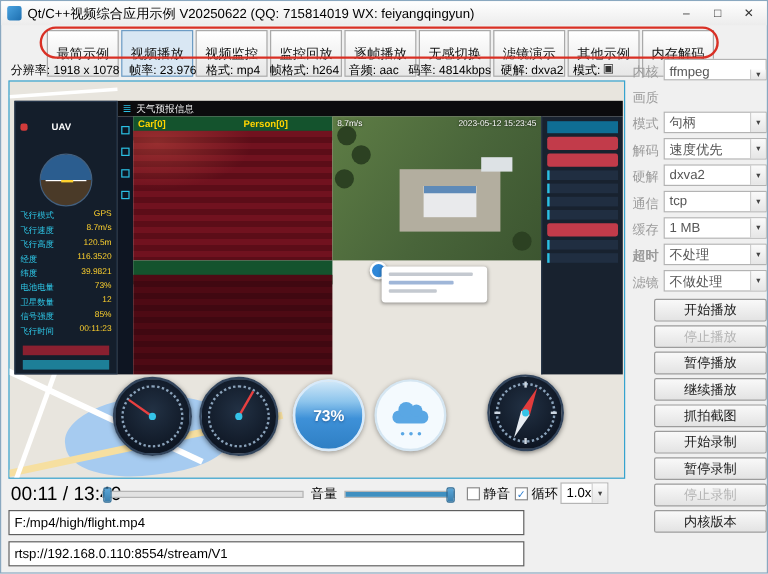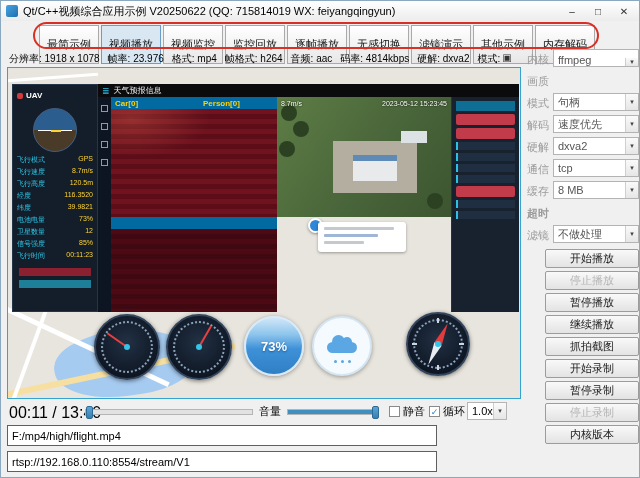--- a/index.html
+++ b/index.html
@@ -20,37 +20,37 @@
 #video{position:absolute;left:6px;top:66px;width:514px;height:332px;border:1px solid #35a3cf;background:#e8e5de;overflow:hidden;}
 .water{position:absolute;left:46px;top:262px;width:140px;height:66px;background:#a6cbf0;border-radius:45% 55% 40% 50%;transform:rotate(-8deg);}
 .road{position:absolute;background:#fff;}
 .road1{left:-30px;top:272px;width:200px;height:5px;transform:rotate(25deg);}
 .road2{left:-10px;top:300px;width:240px;height:6px;background:#f6dfa0;transform:rotate(-12deg);}
 .road3{left:20px;top:238px;width:4px;height:96px;transform:rotate(20deg);}
 .roadtop{left:0;top:8px;width:90px;height:3px;transform:rotate(-4deg);}
 .marquee{position:absolute;left:90px;top:16px;width:421px;height:13px;background:#0b0b0d;color:#eee;font-size:8px;display:flex;align-items:center;padding:0 4px;gap:4px;white-space:nowrap;}
 .mq-icon{color:#2bc0e4;font-size:9px;}
 .uav{position:absolute;left:4px;top:16px;width:86px;height:228px;background:#141e2b;border:1px solid #243449;font-size:7px;}
-.uav-head{display:flex;align-items:center;gap:3px;padding:6px 4px;color:#fff;font-weight:bold;font-size:8px;}
+.uav-head{display:flex;align-items:center;gap:20px;padding:16px 4px;color:#fff;font-weight:bold;font-size:8px;}
 .uav-dot{width:6px;height:6px;background:#d23b3b;border-radius:2px;}
 .horizon{width:44px;height:44px;margin:2px auto;border-radius:50%;background:linear-gradient(180deg,#2b5d8f 50%,#4a3a28 50%);border:1px solid #44607e;position:relative;}
 .h-line{position:absolute;left:4px;right:4px;top:50%;height:1px;background:#fff;}
 .h-wing{position:absolute;left:17px;top:50%;width:10px;height:2px;background:#ffd22e;}
 .tl-row{display:flex;justify-content:space-between;padding:1px 4px;}
 .tl-l{color:#2ec8e8;}
 .tl-v{color:#ffd22e;}
 .uav-foot1{height:8px;background:#8a2030;margin:6px 6px 0;}
 .uav-foot2{height:8px;background:#1d7f98;margin:4px 6px 0;}
 .iconstrip{position:absolute;left:90px;top:29px;width:13px;height:215px;background:#0e1522;}
 .tsq{position:absolute;left:3px;width:7px;height:7px;border:1px solid #2bc0e4;}
 .tsq1{top:8px;}.tsq2{top:26px;}.tsq3{top:44px;}.tsq4{top:62px;}
 .redpanel{position:absolute;}
 .p1{left:103px;top:29px;width:166px;height:120px;}
 .p2{left:103px;top:149px;width:166px;height:95px;}
-.red-head{position:relative;height:20px;background:#0369a1;}
+.red-head{position:relative;height:20px;background:#14532d;}
 .det{position:absolute;top:2px;font-size:8px;color:#ffd400;font-weight:bold;}
 .red-body{position:absolute;left:0;top:12px;right:0;bottom:0;background:repeating-linear-gradient(180deg,#71121f 0 5px,#5c0d18 5px 10px);}
 .p1 .red-body::after{content:"";position:absolute;left:0;top:0;width:60%;height:45%;background:radial-gradient(ellipse at 20% 20%,rgba(255,120,90,.28),transparent 70%);}
 .b2{background:repeating-linear-gradient(180deg,#4e0a14 0 5px,#400811 5px 10px) !important;}
 .aerial{position:absolute;left:269px;top:29px;width:174px;height:120px;background:linear-gradient(125deg,#5e7d45 0%,#49653a 55%,#3c5530 100%);overflow:hidden;}
 .pad{position:absolute;left:56px;top:44px;width:84px;height:52px;background:#b3ae9f;}
 .bld{position:absolute;left:76px;top:58px;width:44px;height:26px;background:#e9eaec;box-shadow:inset 0 6px 0 #5e8ab8;}
 .ctn{position:absolute;left:124px;top:34px;width:26px;height:12px;background:#dde2e5;}
 .tree{position:absolute;width:16px;height:16px;border-radius:50%;background:#2c4122;}
 .t1{left:4px;top:8px;}.t2{left:16px;top:24px;}.t3{left:2px;top:44px;}.t4{left:150px;top:96px;}
@@ -349,24 +349,28 @@
       <span class="cb-text">dxva2</span>
       <span class="cb-arrow">▾</span>
     </div>
     <div class="sb-label" style="top: 161px;">通信</div>
     <div class="sb-combo" style="top: 158px;">
       <span class="cb-text">tcp</span>
       <span class="cb-arrow">▾</span>
     </div>
     <div class="sb-label" style="top: 183px;">缓存</div>
     <div class="sb-combo" style="top: 180px;">
-      <span class="cb-text">8 MB</span>
+      <span class="cb-text">1 MB</span>
       <span class="cb-arrow">▾</span>
     </div>
     <div class="sb-label" style="top: 205px; font-weight: bold;">超时</div>
+    <div class="sb-combo" style="top: 202px;">
+      <span class="cb-text">不处理</span>
+      <span class="cb-arrow">▾</span>
+    </div>
     <div class="sb-label" style="top: 227px;">滤镜</div>
     <div class="sb-combo" style="top: 224px;">
       <span class="cb-text">不做处理</span>
       <span class="cb-arrow">▾</span>
     </div>
     <div class="sb-btn" style="top: 248px;">开始播放</div>
     <div class="sb-btn disabled" style="top: 270px;">停止播放</div>
     <div class="sb-btn" style="top: 292px;">暂停播放</div>
     <div class="sb-btn" style="top: 314px;">继续播放</div>
     <div class="sb-btn" style="top: 336px;">抓拍截图</div>

